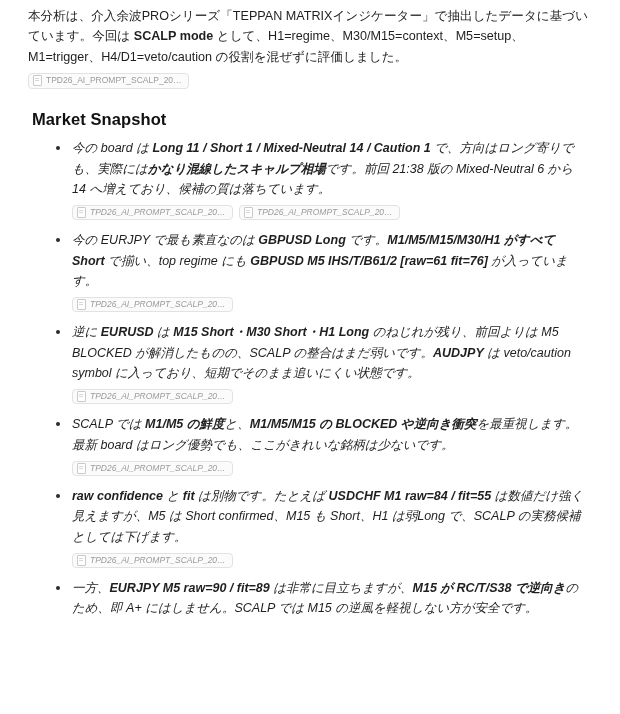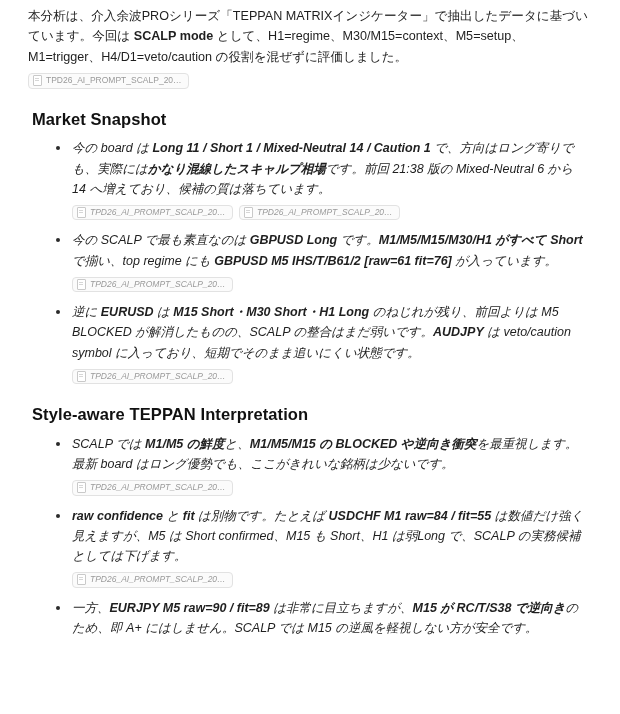--- a/index.html
+++ b/index.html
@@ -129,31 +129,30 @@
 
   <h2 class="section">Market Snapshot</h2>
   <ul class="bullets" id="list-0">
       <li><span>今の board は </span><strong>Long 11 / Short 1 / Mixed-Neutral 14 / Caution 1</strong><span> で、方向はロング寄りでも、実際には</span><strong>かなり混線したスキャルプ相場</strong><span>です。前回 21:38 版の Mixed-Neutral 6 から 14 へ増えており、候補の質は落ちています。</span><span class="cites"><span class="cite">
             <span class="doc-ico"></span>
             <span class="cite-label">TPD26_AI_PROMPT_SCALP_20260417_...</span>
           </span><span class="cite">
             <span class="doc-ico"></span>
             <span class="cite-label">TPD26_AI_PROMPT_SCALP_20260417...</span>
           </span></span></li>
-      <li><span>今の SCALP で最も素直なのは </span><strong>GBPUSD Long</strong><span> です。</span><strong>M1/M5/M15/M30/H1 がすべて Short</strong><span> で揃い、top regime にも </span><strong>GBPUSD M5 IHS/T/B61/2 [raw=61 fit=76]</strong><span> が入っています。</span><span class="cites"><span class="cite">
+      <li><span>今の EURJPY で最も素直なのは </span><strong>GBPUSD Long</strong><span> です。</span><strong>M1/M5/M15/M30/H1 がすべて Short</strong><span> で揃い、top regime にも </span><strong>GBPUSD M5 IHS/T/B61/2 [raw=61 fit=76]</strong><span> が入っています。</span><span class="cites"><span class="cite">
             <span class="doc-ico"></span>
             <span class="cite-label">TPD26_AI_PROMPT_SCALP_20260417_...</span>
           </span></span></li>
       <li><span>逆に </span><strong>EURUSD</strong><span> は </span><strong>M15 Short・M30 Short・H1 Long</strong><span> のねじれが残り、前回よりは M5 BLOCKED が解消したものの、SCALP の整合はまだ弱いです。</span><strong>AUDJPY</strong><span> は veto/caution symbol に入っており、短期でそのまま追いにくい状態です。</span><span class="cites"><span class="cite">
             <span class="doc-ico"></span>
             <span class="cite-label">TPD26_AI_PROMPT_SCALP_20260417_...</span>
           </span></span></li>
     </ul>
 
-  <h2 class="section">Style-aware TEPPAN Interpretation</h2>
   <ul class="bullets" id="list-1">
       <li><span>SCALP では </span><strong>M1/M5 の鮮度</strong><span>と、</span><strong>M1/M5/M15 の BLOCKED や逆向き衝突</strong><span>を最重視します。最新 board はロング優勢でも、ここがきれいな銘柄は少ないです。</span><span class="cites"><span class="cite">
             <span class="doc-ico"></span>
             <span class="cite-label">TPD26_AI_PROMPT_SCALP_20260417_...</span>
           </span></span></li>
       <li><strong>raw confidence</strong><span> と </span><strong>fit</strong><span> は別物です。たとえば </span><strong>USDCHF M1 raw=84 / fit=55</strong><span> は数値だけ強く見えますが、M5 は Short confirmed、M15 も Short、H1 は弱Long で、SCALP の実務候補としては下げます。</span><span class="cites"><span class="cite">
             <span class="doc-ico"></span>
             <span class="cite-label">TPD26_AI_PROMPT_SCALP_20260417_...</span>
           </span></span></li>
       <li><span>一方、</span><strong>EURJPY M5 raw=90 / fit=89</strong><span> は非常に目立ちますが、</span><strong>M15 が RC/T/S38 で逆向き</strong><span>のため、即 A+ にはしません。SCALP では M15 の逆風を軽視しない方が安全です。</span></li>

